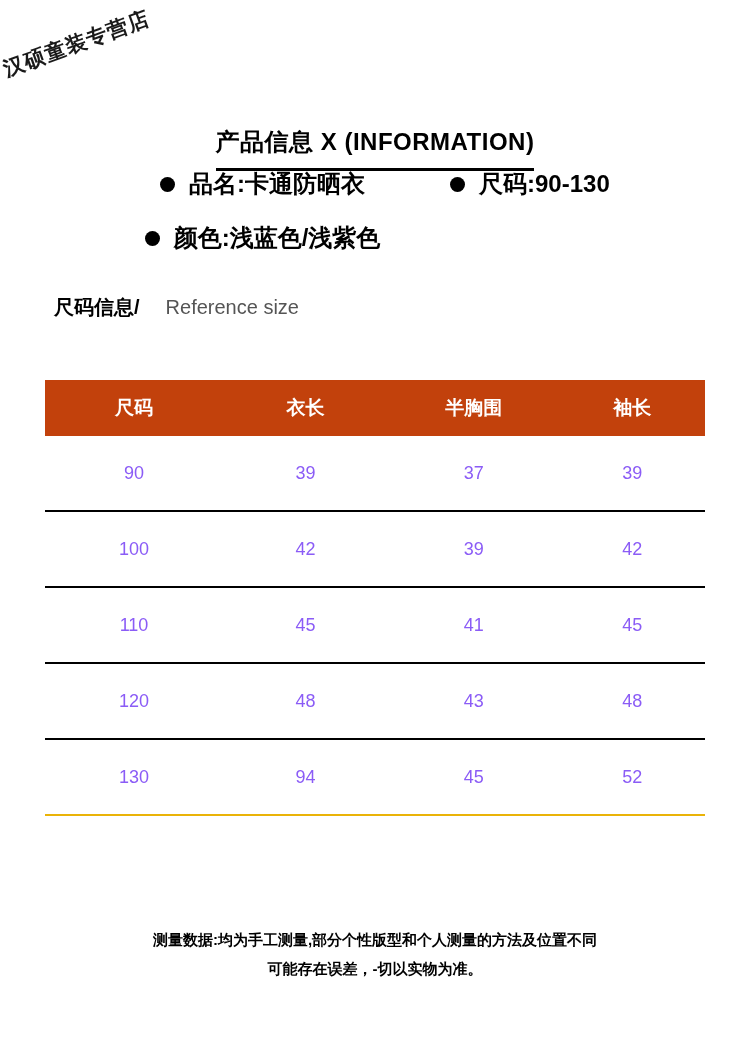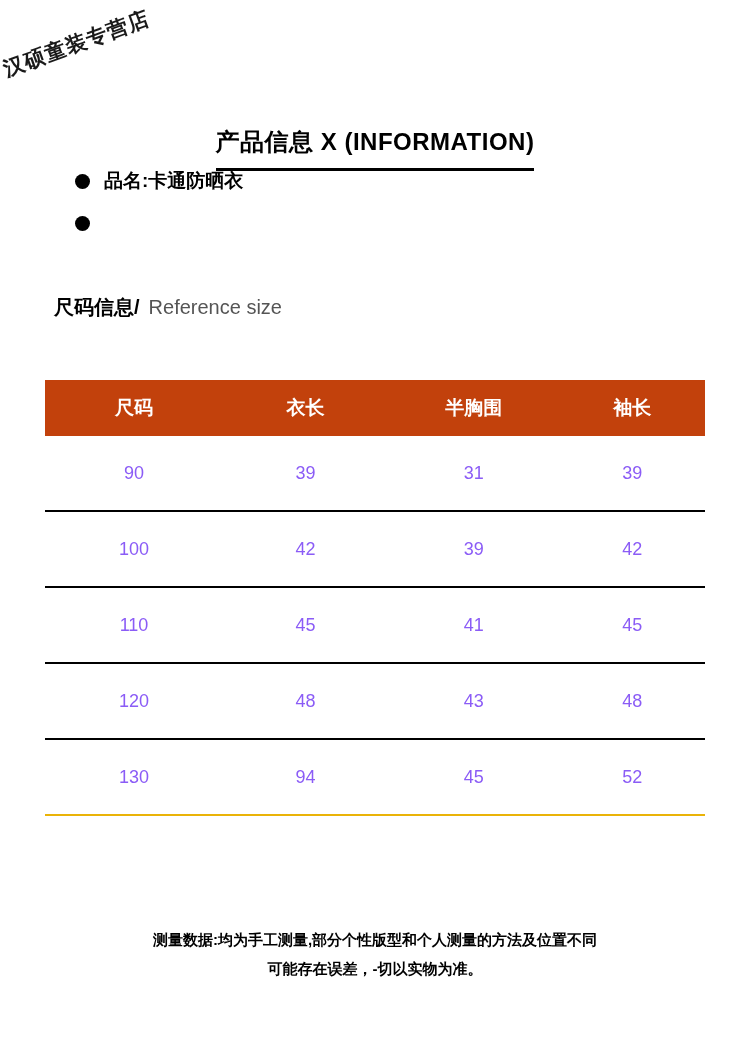--- a/index.html
+++ b/index.html
@@ -59,22 +59,23 @@
   .info-row {
     display: flex;
     align-items: flex-start;
     padding: 0 0 0 75px;
     margin-bottom: 22px;
     position: relative;
   }
   .info-item {
     display: flex;
     align-items: center;
-    font-size: 19px;
-    font-weight: 700;
+    font-size: 24px;
+    font-weight: 700;
+    justify-content: center;
   }
   .info-item.first { width: 375px; }
   .dot {
     width: 15px;
     height: 15px;
     border-radius: 50%;
     background: #000;
     display: inline-block;
     margin-right: 14px;
     flex: none;
@@ -91,21 +92,21 @@
     align-items: baseline;
   }
   .ref-heading .slash {
     font-weight: 700;
     color: #000;
     margin: 0 2px 0 0;
   }
   .ref-heading .en {
     font-weight: 400;
     color: #555;
-    margin-left: 7px;
+    margin-left: 24px;
     font-size: 20px;
   }
 
   
   .table-wrap {
     position: absolute;
     top: 380px;
     left: 45px;
     width: 660px;
   }
@@ -160,24 +161,29 @@
 <div class="title-wrap">
   <div class="title">产品信息 X (INFORMATION)</div>
 </div>
 
 <div class="info">
   <div class="info-row">
     <div class="info-item first">
       <span class="dot"></span>
       <span>品名:卡通防晒衣</span>
     </div>
+    <div class="info-item">
+      <span class="dot"></span>
+      <span>尺码:90-130</span>
+    </div>
   </div>
   <div class="info-row">
     <div class="info-item first">
       <span class="dot"></span>
+      <span>颜色:浅蓝色/浅紫色</span>
     </div>
   </div>
 </div>
 
 <div class="ref-heading">
   <span>尺码信息</span>
   <span class="slash">/</span>
   <span class="en">Reference size</span>
 </div>
 
@@ -188,21 +194,21 @@
         <th class="col-size">尺码</th>
         <th class="col-a">衣长</th>
         <th class="col-b">半胸围</th>
         <th class="col-c">袖长</th>
       </tr>
     </thead>
     <tbody>
       <tr>
         <td class="col-size">90</td>
         <td class="col-a">39</td>
-        <td class="col-b">31</td>
+        <td class="col-b">37</td>
         <td class="col-c">39</td>
       </tr>
       <tr>
         <td class="col-size">100</td>
         <td class="col-a">42</td>
         <td class="col-b">39</td>
         <td class="col-c">42</td>
       </tr>
       <tr>
         <td class="col-size">110</td>

